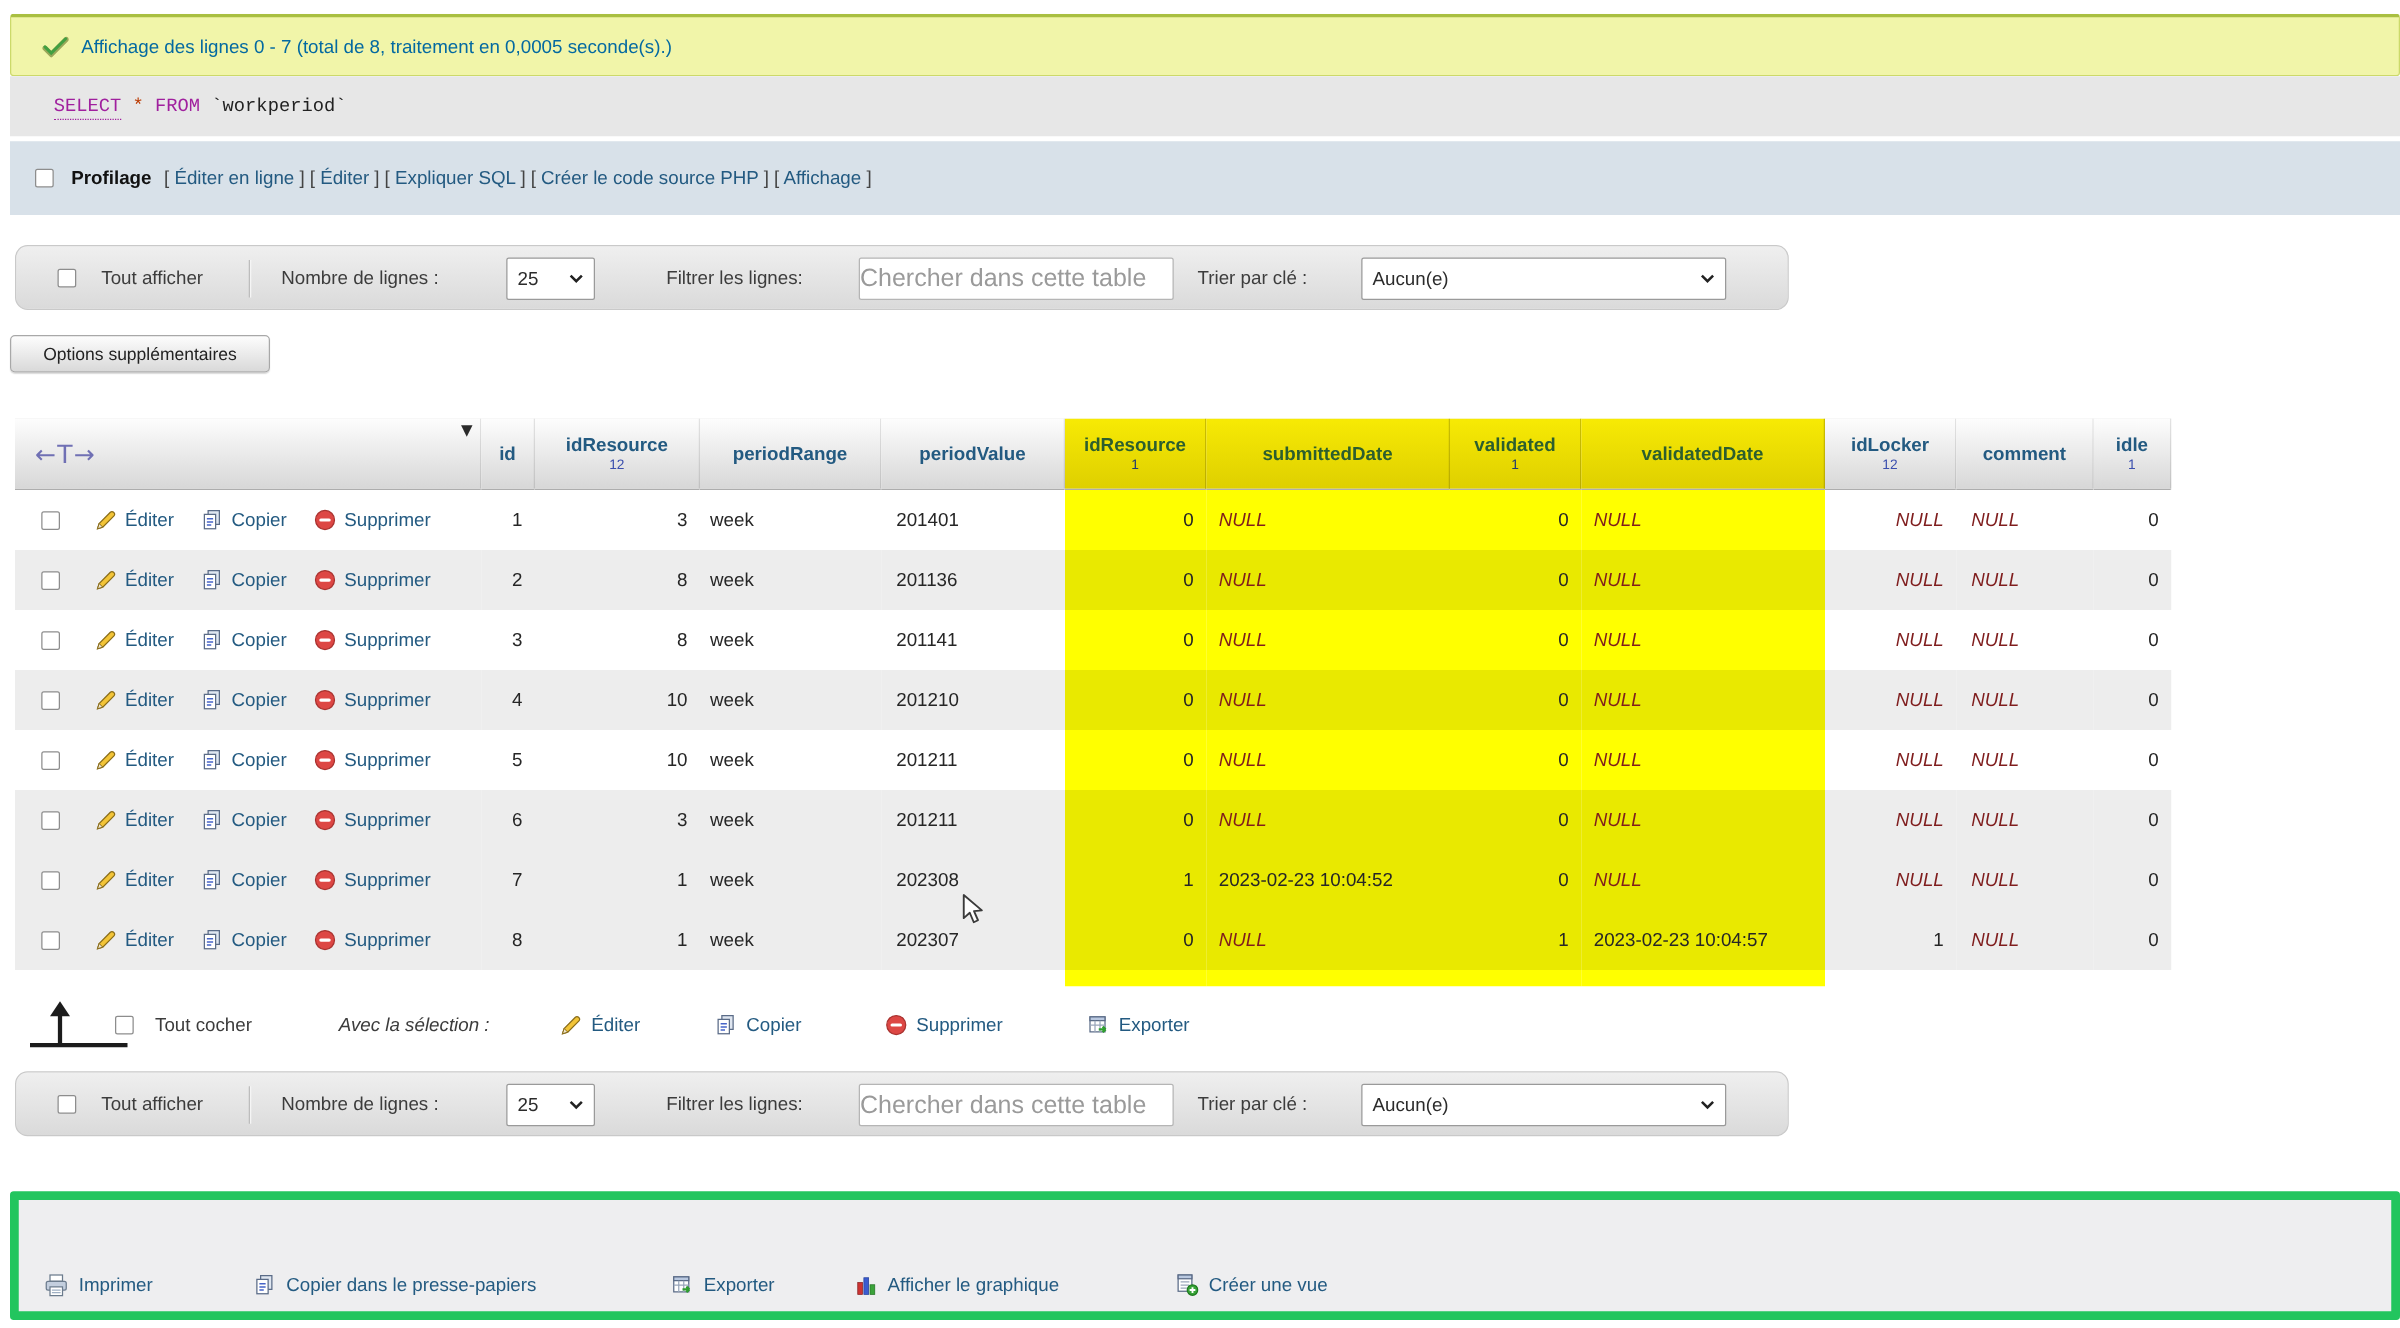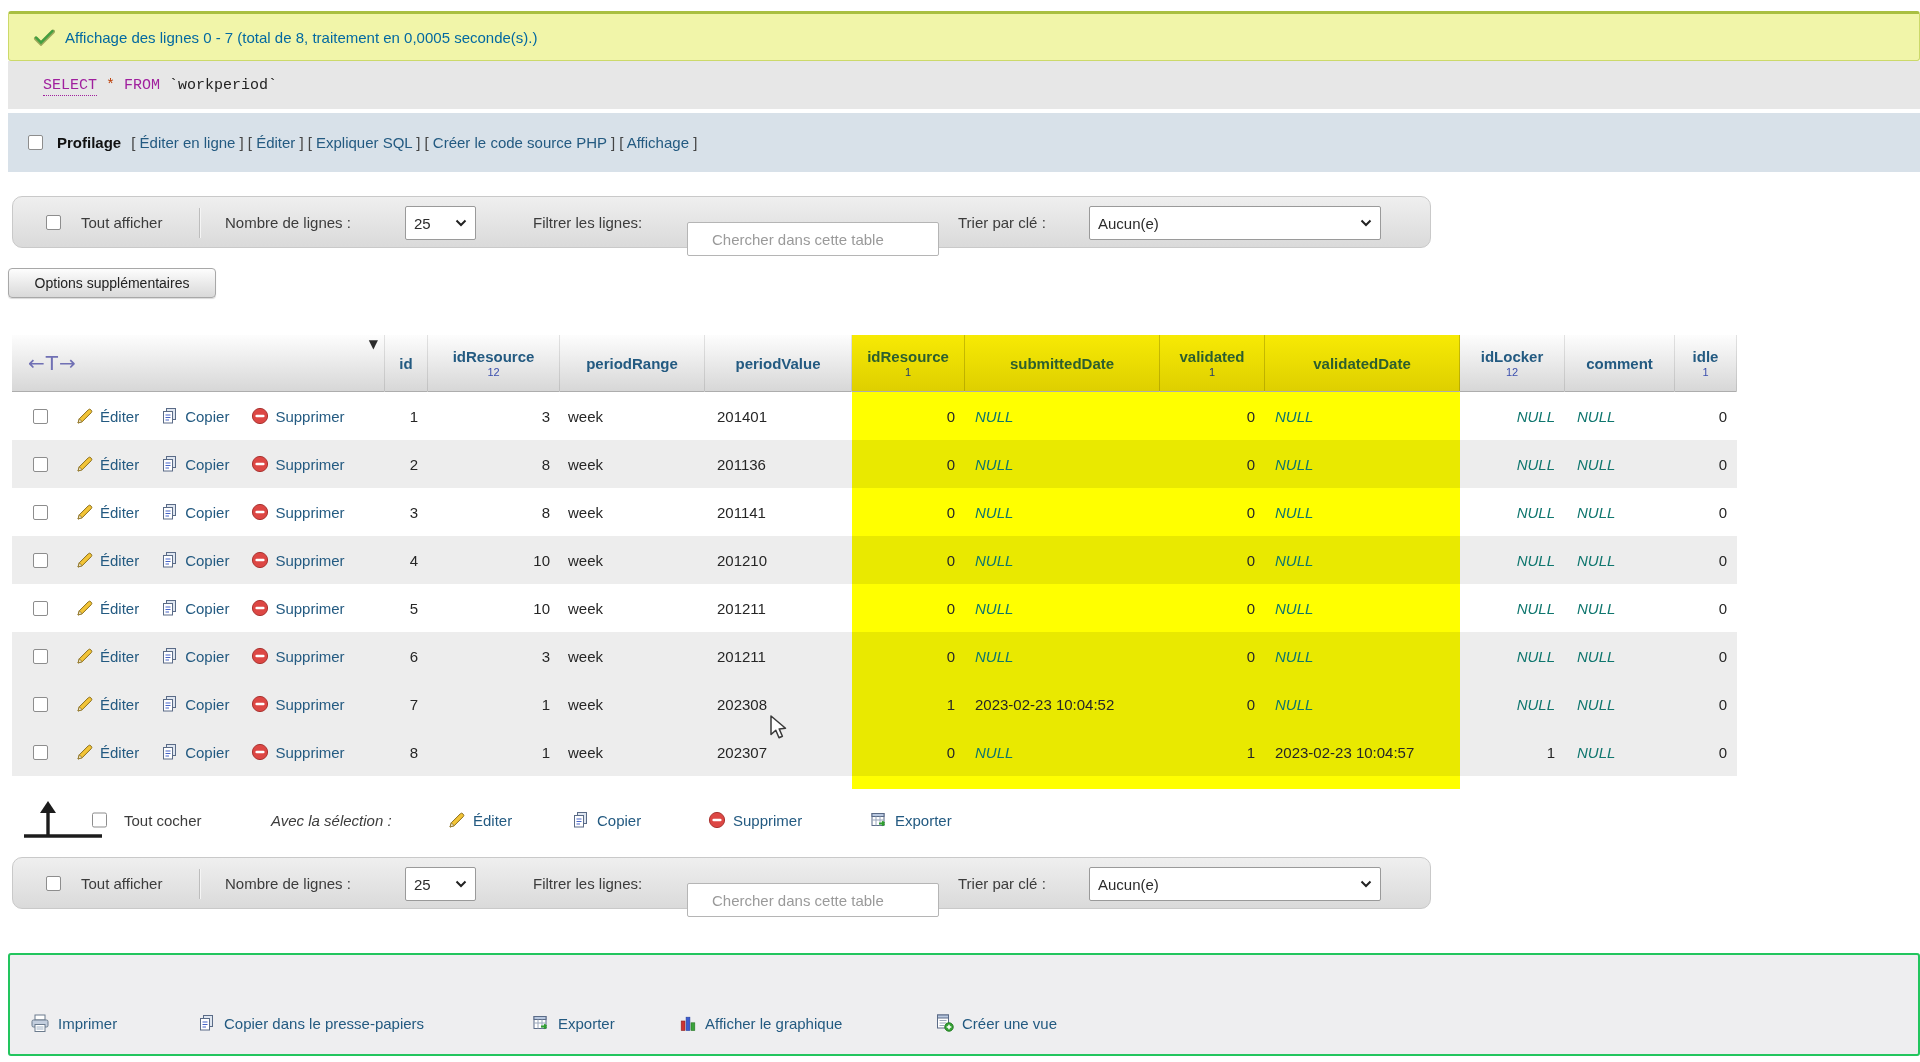--- a/index.html
+++ b/index.html
@@ -31,22 +31,22 @@
   .cbar{position:absolute;left:12px;width:1419px;height:52px;box-sizing:border-box;
         background:linear-gradient(#efefef,#dadada);border:1px solid #c9c9c9;border-radius:10px;}
   .cbar .chk{position:absolute;left:33px;top:18px;}
   .cb-lab{position:absolute;top:17px;color:#3c3c3c;}
   .cbar .divider{position:absolute;left:186px;top:11px;width:1px;height:30px;background:#bdbdbd;
                  box-shadow:1px 0 0 #f5f5f5;}
   .fakeselect{position:absolute;top:9px;height:34px;background:#fff;border:1px solid #9a9a9a;
               border-radius:2px;box-sizing:border-box;display:flex;align-items:center;
               justify-content:space-between;padding:0 8px;cursor:pointer;}
   .textinput{position:absolute;top:9px;height:34px;background:#fff;border:1px solid #b5b5b5;
-             border-radius:2px;box-sizing:border-box;padding:0 24px;font-size:15px;color:#333;
-             font-family:"Liberation Sans",sans-serif;margin-top:16px;}
+             border-radius:2px;box-sizing:border-box;padding:0 0;font-size:20px;color:#333;
+             font-family:"Liberation Sans",sans-serif;}
   .textinput::placeholder{color:#9a9a9a;}
   .chk{appearance:none;-webkit-appearance:none;width:15px;height:15px;background:#fff;
        border:1px solid #8d8d8d;border-radius:2px;margin:0;cursor:pointer;}
 
   .optbtn{position:absolute;left:8px;top:268px;width:208px;height:30px;box-sizing:border-box;
           background:linear-gradient(#fdfdfd,#d9d9d9);border:1px solid #a8a8a8;border-radius:4px;
           font-size:14px;color:#222;display:flex;align-items:center;justify-content:center;
           cursor:pointer;box-shadow:0 1px 1px rgba(0,0,0,.15);}
 
   
@@ -82,35 +82,35 @@
   .col-validated{width:105px;}
   .col-validatedDate{width:195px;}
   .col-idLocker{width:105px;}
   .col-comment{width:110px;}
   .col-idle{width:62px;}
   td.num{text-align:right;padding-right:10px;}
   td.txt{text-align:left;padding-left:10px;}
   td.col-periodRange{padding-left:8px;}
   td.col-periodValue{padding-left:12px;}
   td.col-comment{padding-left:12px;}
-  td .null{font-style:italic;color:#0f766e;}
+  td .null{font-style:italic;color:#7f1d1d;}
   td.col-actions .acts{display:flex;align-items:center;margin-left:20px;gap:0;}
   .rlink{display:inline-flex;align-items:center;gap:6px;color:#235a81;cursor:pointer;margin-right:22px;}
   td.col-actions .chk{margin-right:28px;}
   .icn{display:inline-flex;align-items:center;}
 
   
   .selfoot{position:absolute;left:0;top:793px;width:1460px;height:54px;}
   .fitem{position:absolute;top:50%;transform:translateY(-50%);display:flex;align-items:center;gap:7px;}
   .fitem.link{color:#235a81;cursor:pointer;}
   .withsel{font-style:italic;color:#3c3c3c;}
 
   
   .opsbody{position:absolute;left:8px;top:953px;right:0;height:103px;box-sizing:border-box;
-           background:#eeeef0;border:2px solid #22c55e;border-radius:3px;}
+           background:#eeeef0;border:7px solid #22c55e;border-radius:3px;}
   .opslegend{position:absolute;left:12px;top:944px;height:46px;box-sizing:border-box;
              background:#fff;border:1px solid #a8a8a8;border-radius:3px;padding:0 18px;
              display:flex;align-items:center;font-weight:bold;color:#232323;z-index:2;
              box-shadow:1px 1px 2px rgba(0,0,0,.18);}
   .op-item{position:absolute;top:59px;display:flex;align-items:center;gap:8px;color:#235a81;cursor:pointer;z-index:3;}
 
   .cursor{position:absolute;left:769px;top:715px;z-index:9;}
 </style>
 </head>
 <body>

